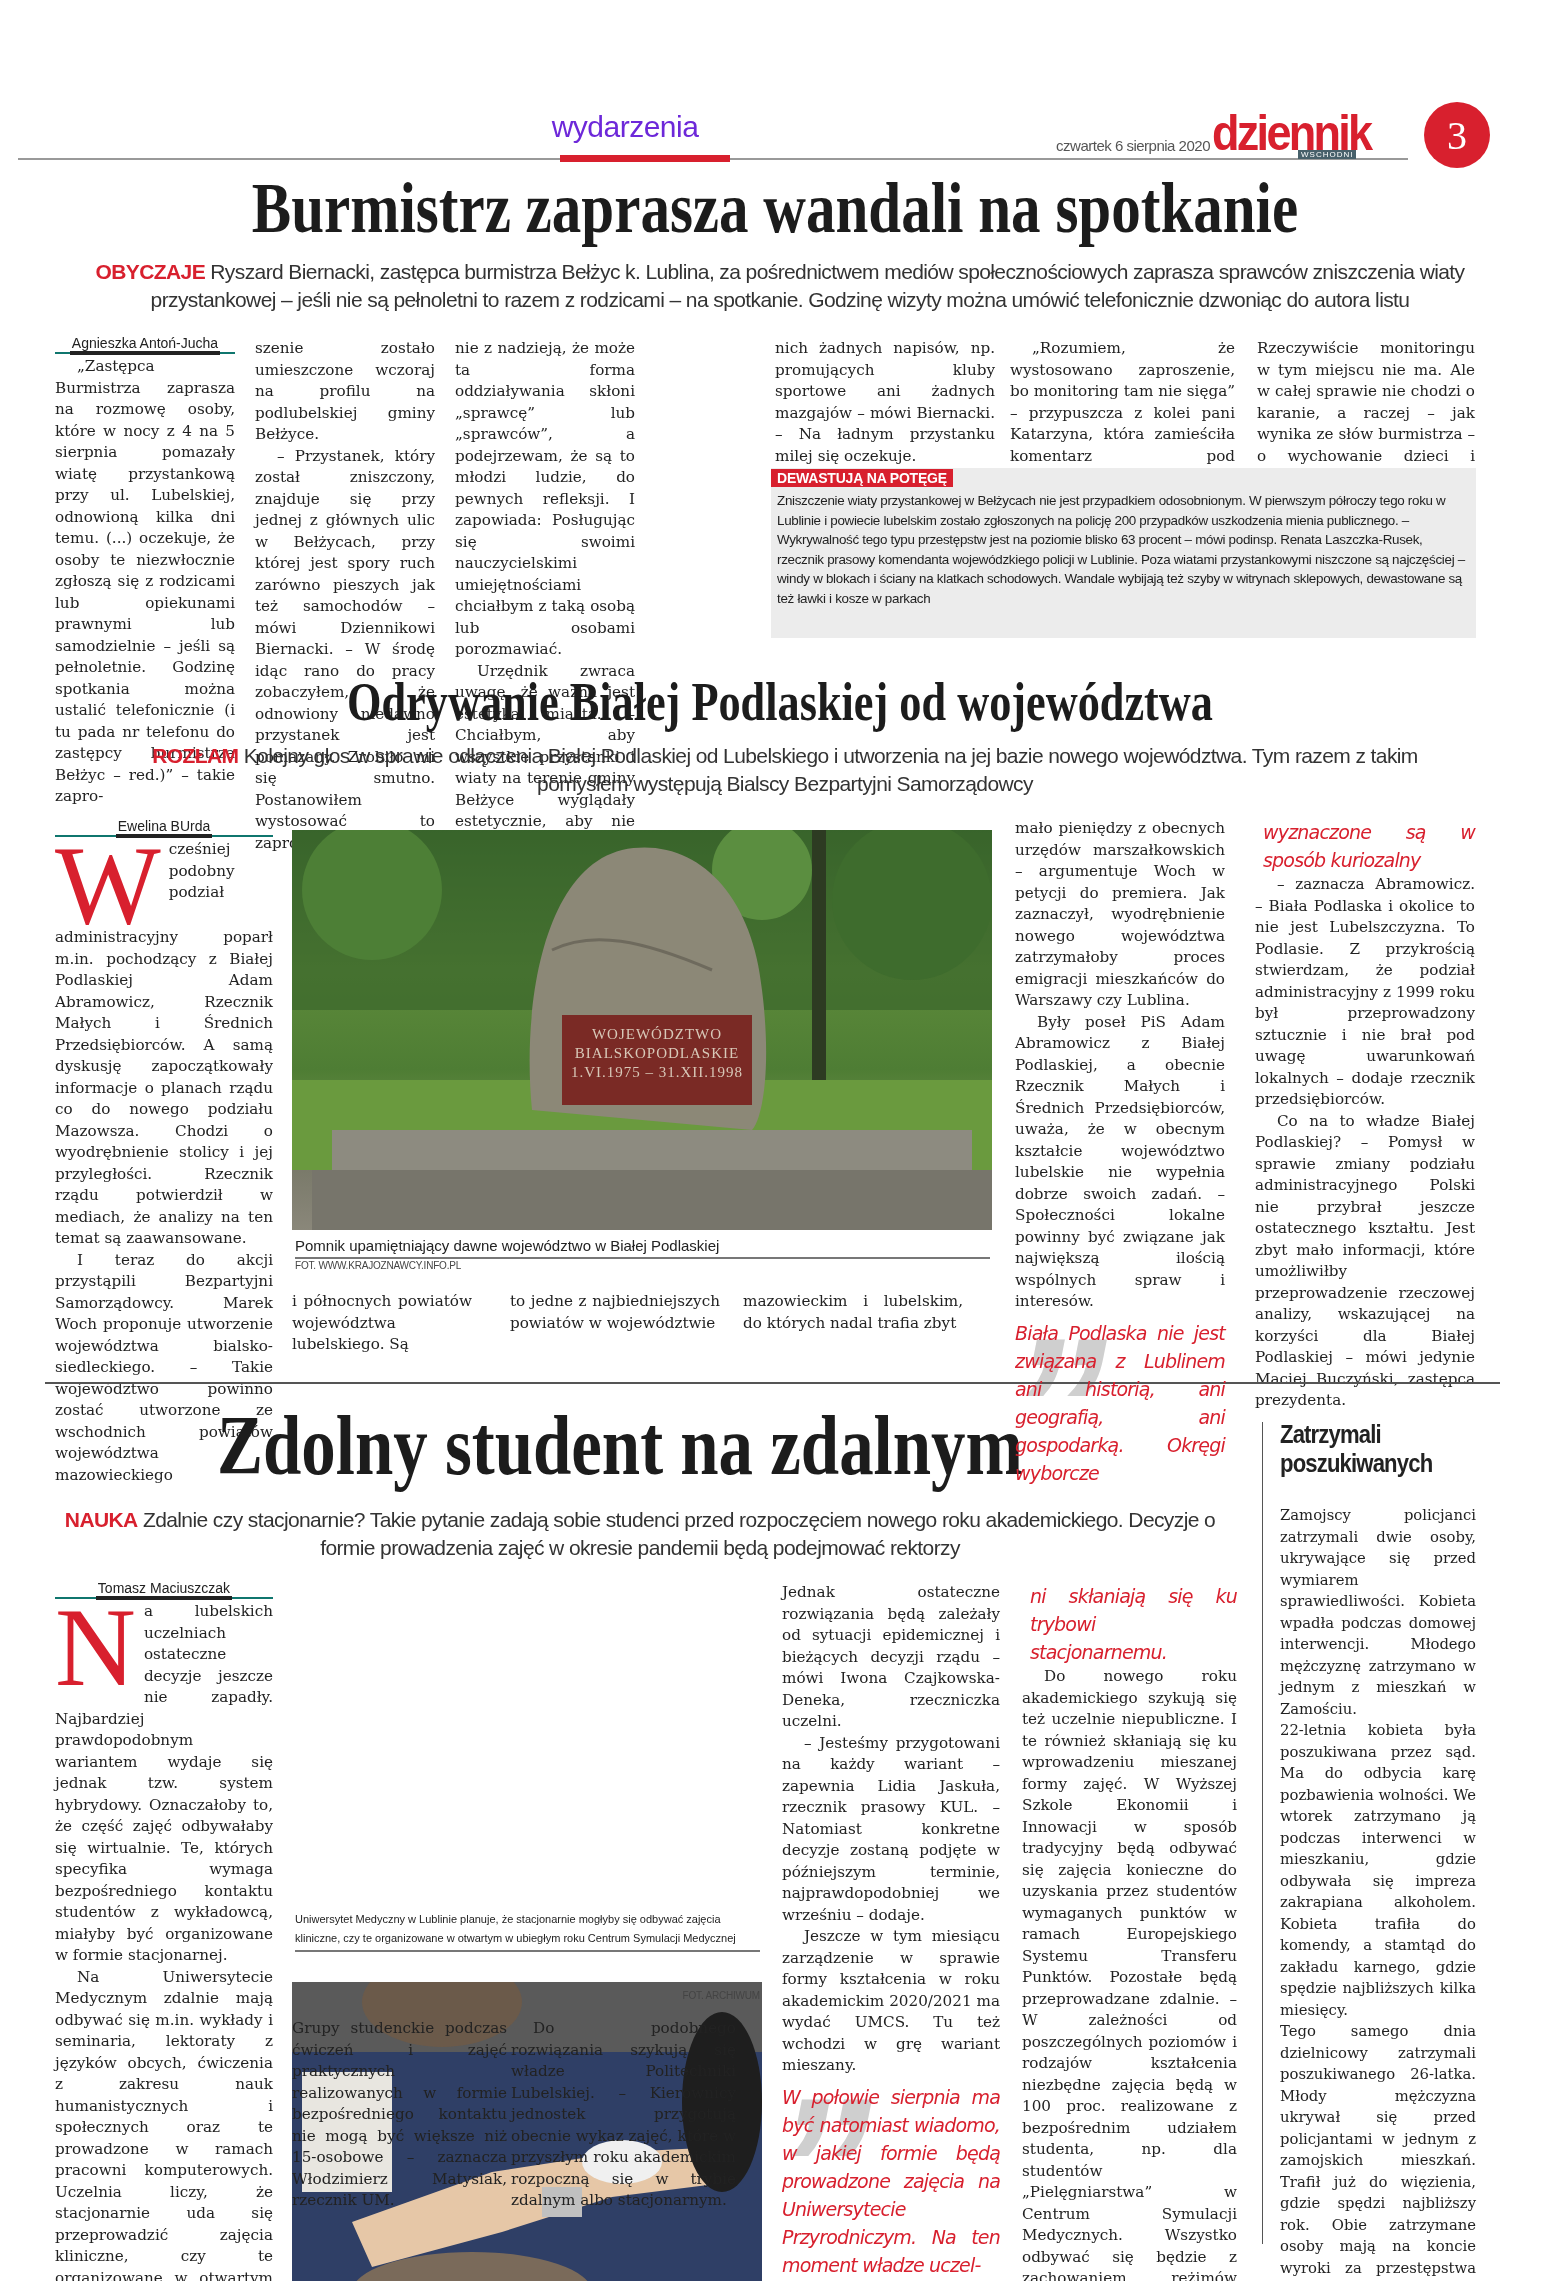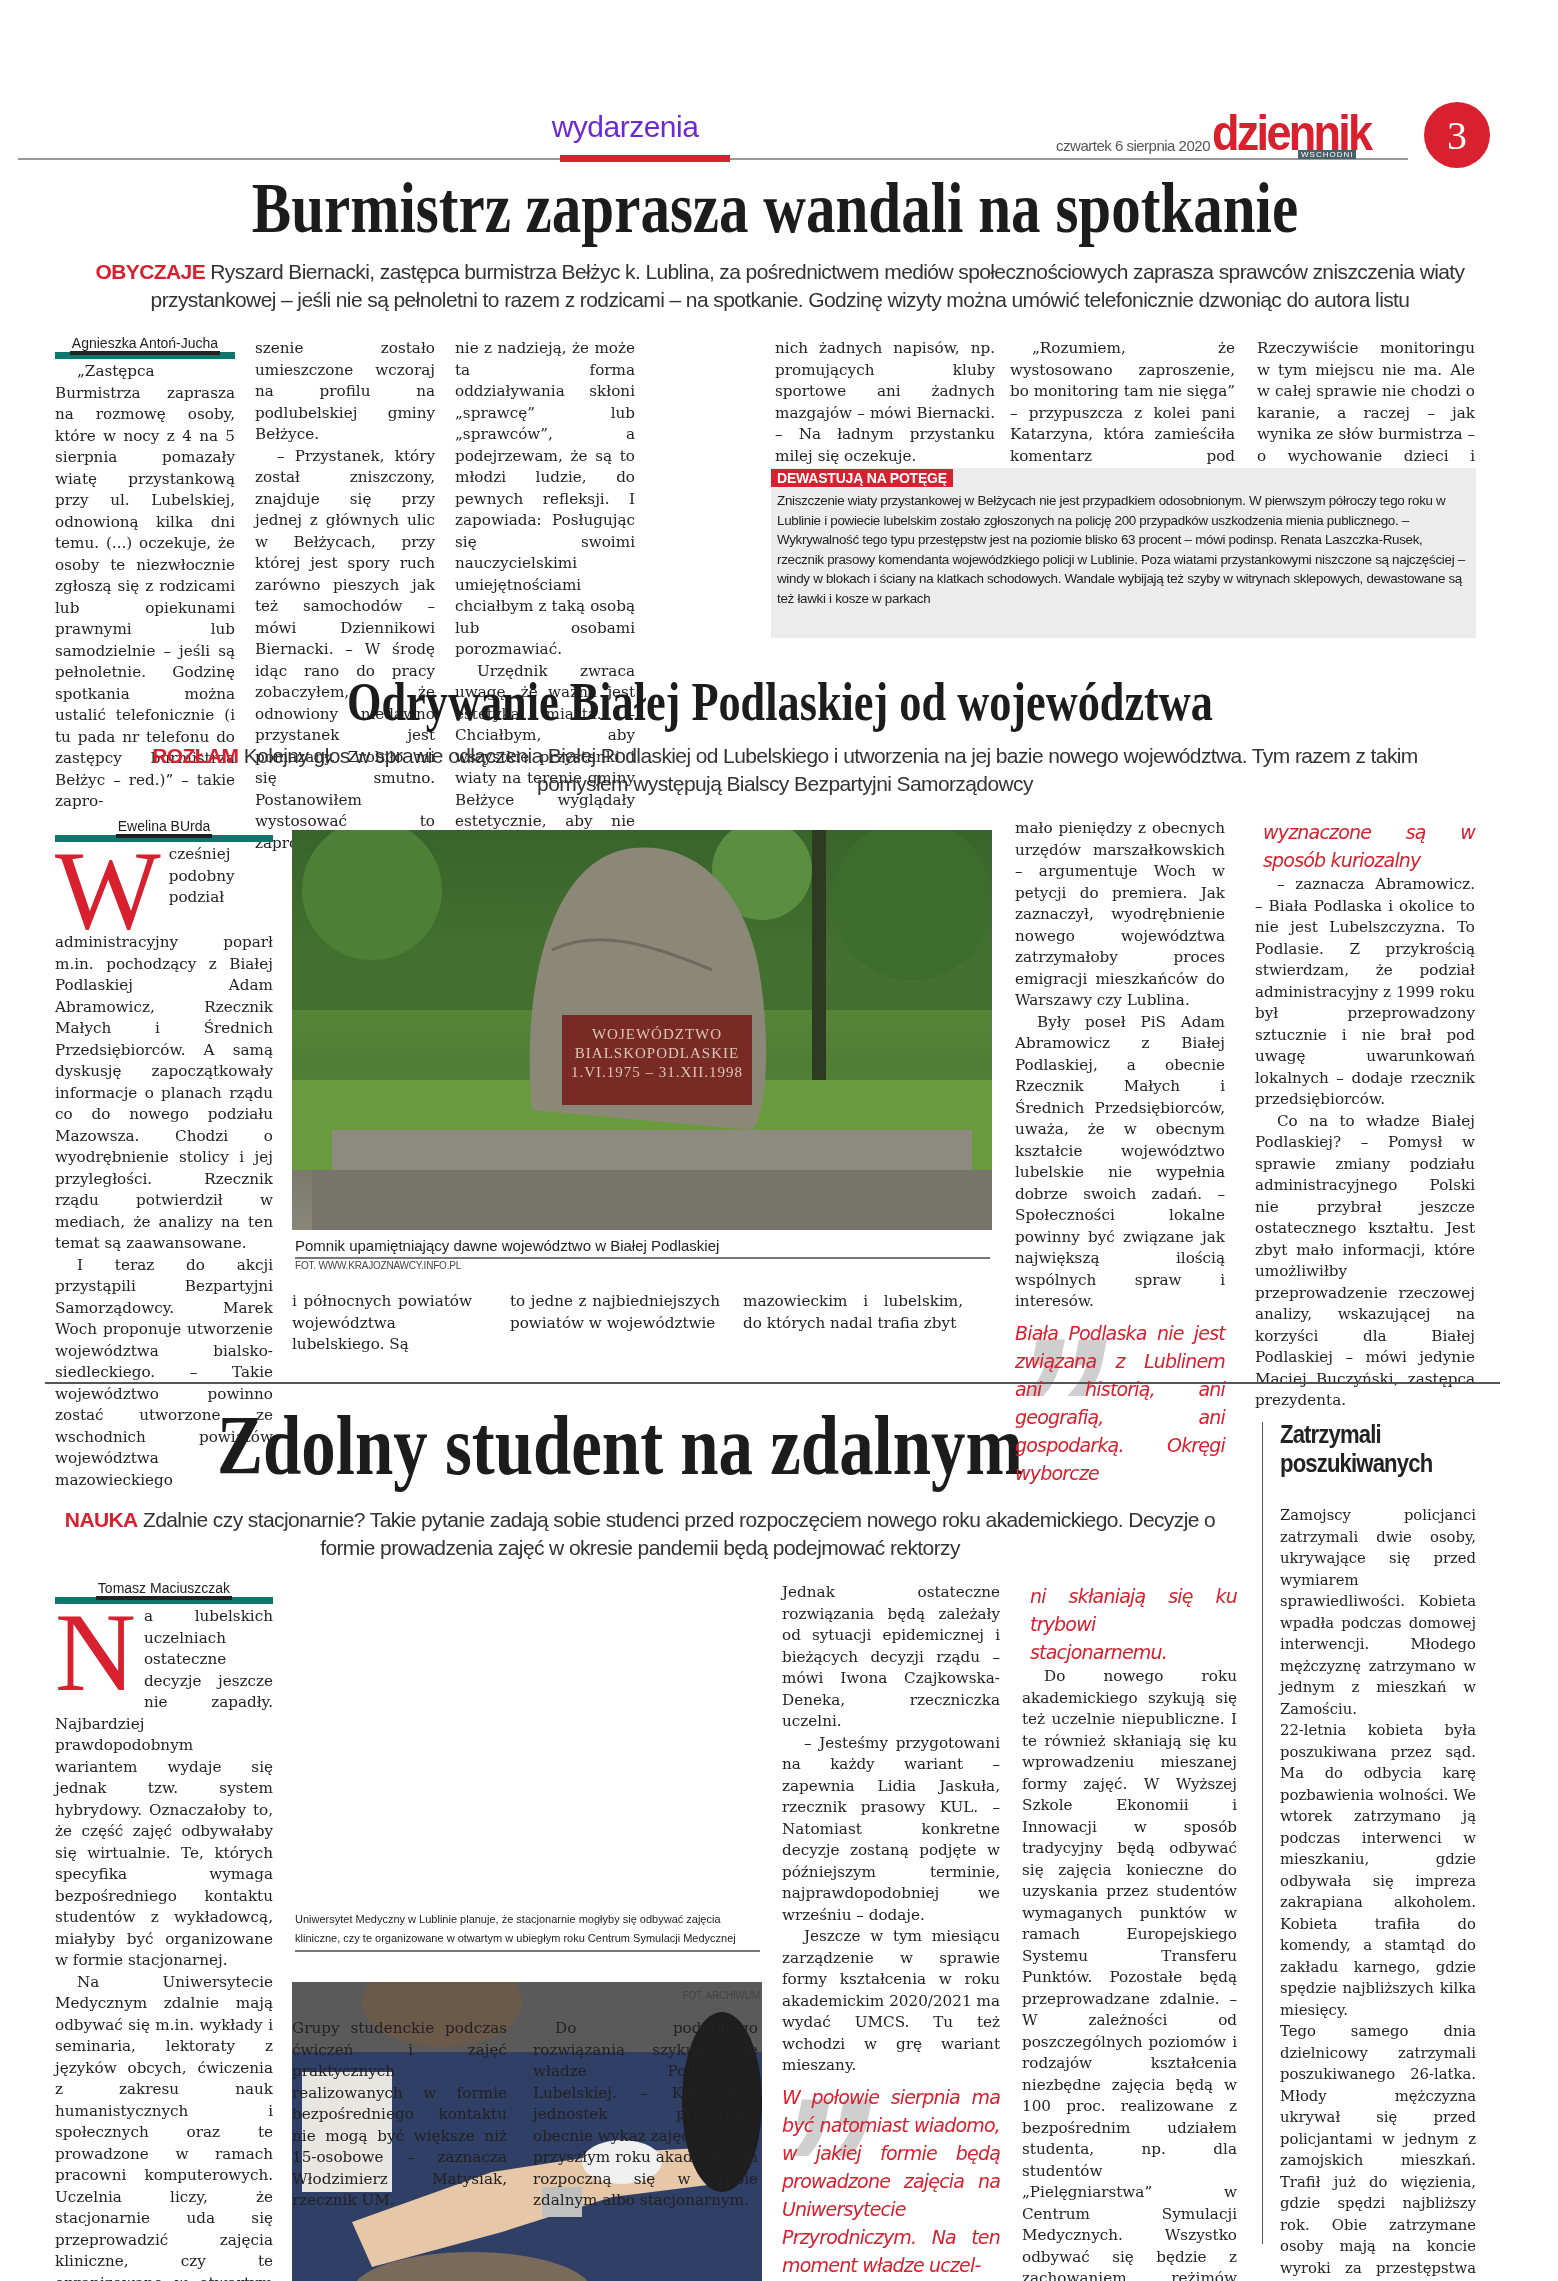--- a/index.html
+++ b/index.html
@@ -18,21 +18,21 @@
 
   
   .headline { font-family: "Liberation Serif", serif; font-weight: bold; color: #1c1c1c; text-align: center; white-space: nowrap; transform-origin: center; }
   .lead { font-family: "Liberation Sans", sans-serif; font-size: 21px; color: #333; line-height: 28px; text-align: center; letter-spacing: -0.6px; }
   .kicker { color: #d8202e; font-weight: bold; }
 
   
   .col { font-family: "DejaVu Serif", serif; font-size: 15.2px; line-height: 21.5px; color: #222; text-align: justify; hyphens: manual; }
   .col p { text-indent: 22px; }
   .col p.noindent { text-indent: 0; }
-  .byline { font-family: "Liberation Sans", sans-serif; font-size: 14px; color: #222; text-align: center; border-bottom: 7px solid #0f766e; padding-bottom: 1px; position: relative; }
+  .byline { font-family: "Liberation Sans", sans-serif; font-size: 14px; color: #222; text-align: center; border-bottom: 2px solid #0f766e; padding-bottom: 1px; position: relative; }
   .byline span { border-bottom: 4px solid #222; padding: 0 2px; }
   .dropcap { float: left; font-family: "Liberation Serif", serif; color: #d8202e; font-size: 112px; line-height: 84px; margin: 4px 8px 0 0; }
 
   
   .infobox { background: #ececec; }
   .box-title { display: inline-block; background: #d8202e; color: #fff; font-family: "Liberation Sans", sans-serif; font-weight: bold; font-size: 14px; padding: 1px 6px; letter-spacing: -0.2px; }
   .box-text { font-family: "Liberation Sans", sans-serif; font-size: 13.4px; line-height: 19.5px; color: #222; padding: 4px 10px 0 6px; letter-spacing: -0.3px; }
 
   
   .quote { font-family: "DejaVu Sans", sans-serif; font-style: italic; color: #d8202e; font-size: 19px; line-height: 28px; letter-spacing: -0.8px; position: relative; }
@@ -178,21 +178,21 @@
     <rect x="250" y="205" width="40" height="30" fill="#c0c0c0"></rect>
     <ellipse cx="180" cy="310" rx="120" ry="40" fill="#7a6a5a"></ellipse>
   </svg>
 </div>
 <div class="abs caption" style="left:295px; top:1910px; width:465px; font-size:11px;">Uniwersytet Medyczny w Lublinie planuje, że stacjonarnie mogłyby się odbywać zajęcia kliniczne, czy te organizowane w otwartym w ubiegłym roku Centrum Symulacji Medycznej</div>
 <div class="abs credit" style="left:560px; top:1990px; width:200px; text-align:right;">FOT. ARCHIWUM</div>
 
 <div class="abs col" style="left:292px; top:2018px; width:215px;">
   <p class="noindent">Grupy studenckie podczas ćwiczeń i zajęć praktycznych realizowanych w formie bezpośredniego kontaktu nie mogą być większe niż 15-osobowe – zaznacza Włodzimierz Matysiak, rzecznik UM.</p>
 </div>
-<div class="abs col" style="left:533px; top:2018px; width:225px;">
+<div class="abs col" style="left:511px; top:2018px; width:225px;">
   <p>Do podobnego rozwiązania szykują się władze Politechniki Lubelskiej. – Kierownicy jednostek przygotują obecnie wykaz zajęć, które w przyszłym roku akademickim rozpoczną się w trybie zdalnym albo stacjonarnym.</p>
 </div>
 
 <div class="abs col" style="left:782px; top:1582px; width:218px;">
   <p class="noindent">Jednak ostateczne rozwiązania będą zależały od sytuacji epidemicznej i bieżących decyzji rządu – mówi Iwona Czajkowska-Deneka, rzeczniczka uczelni.</p>
   <p>– Jesteśmy przygotowani na każdy wariant – zapewnia Lidia Jaskuła, rzecznik prasowy KUL. – Natomiast konkretne decyzje zostaną podjęte w późniejszym terminie, najprawdopodobniej we wrześniu – dodaje.</p>
   <p>Jeszcze w tym miesiącu zarządzenie w sprawie formy kształcenia w roku akademickim 2020/2021 ma wydać UMCS. Tu też wchodzi w grę wariant mieszany.</p>
   <div class="quote" style="margin-top:6px;">
     <span class="quote-mark" style="left:-10px; top:-14px;">”</span>
     <div class="quote-text">W połowie sierpnia ma być natomiast wiadomo, w jakiej formie będą prowadzone zajęcia na Uniwersytecie Przyrodniczym. Na ten moment władze uczel-</div>

